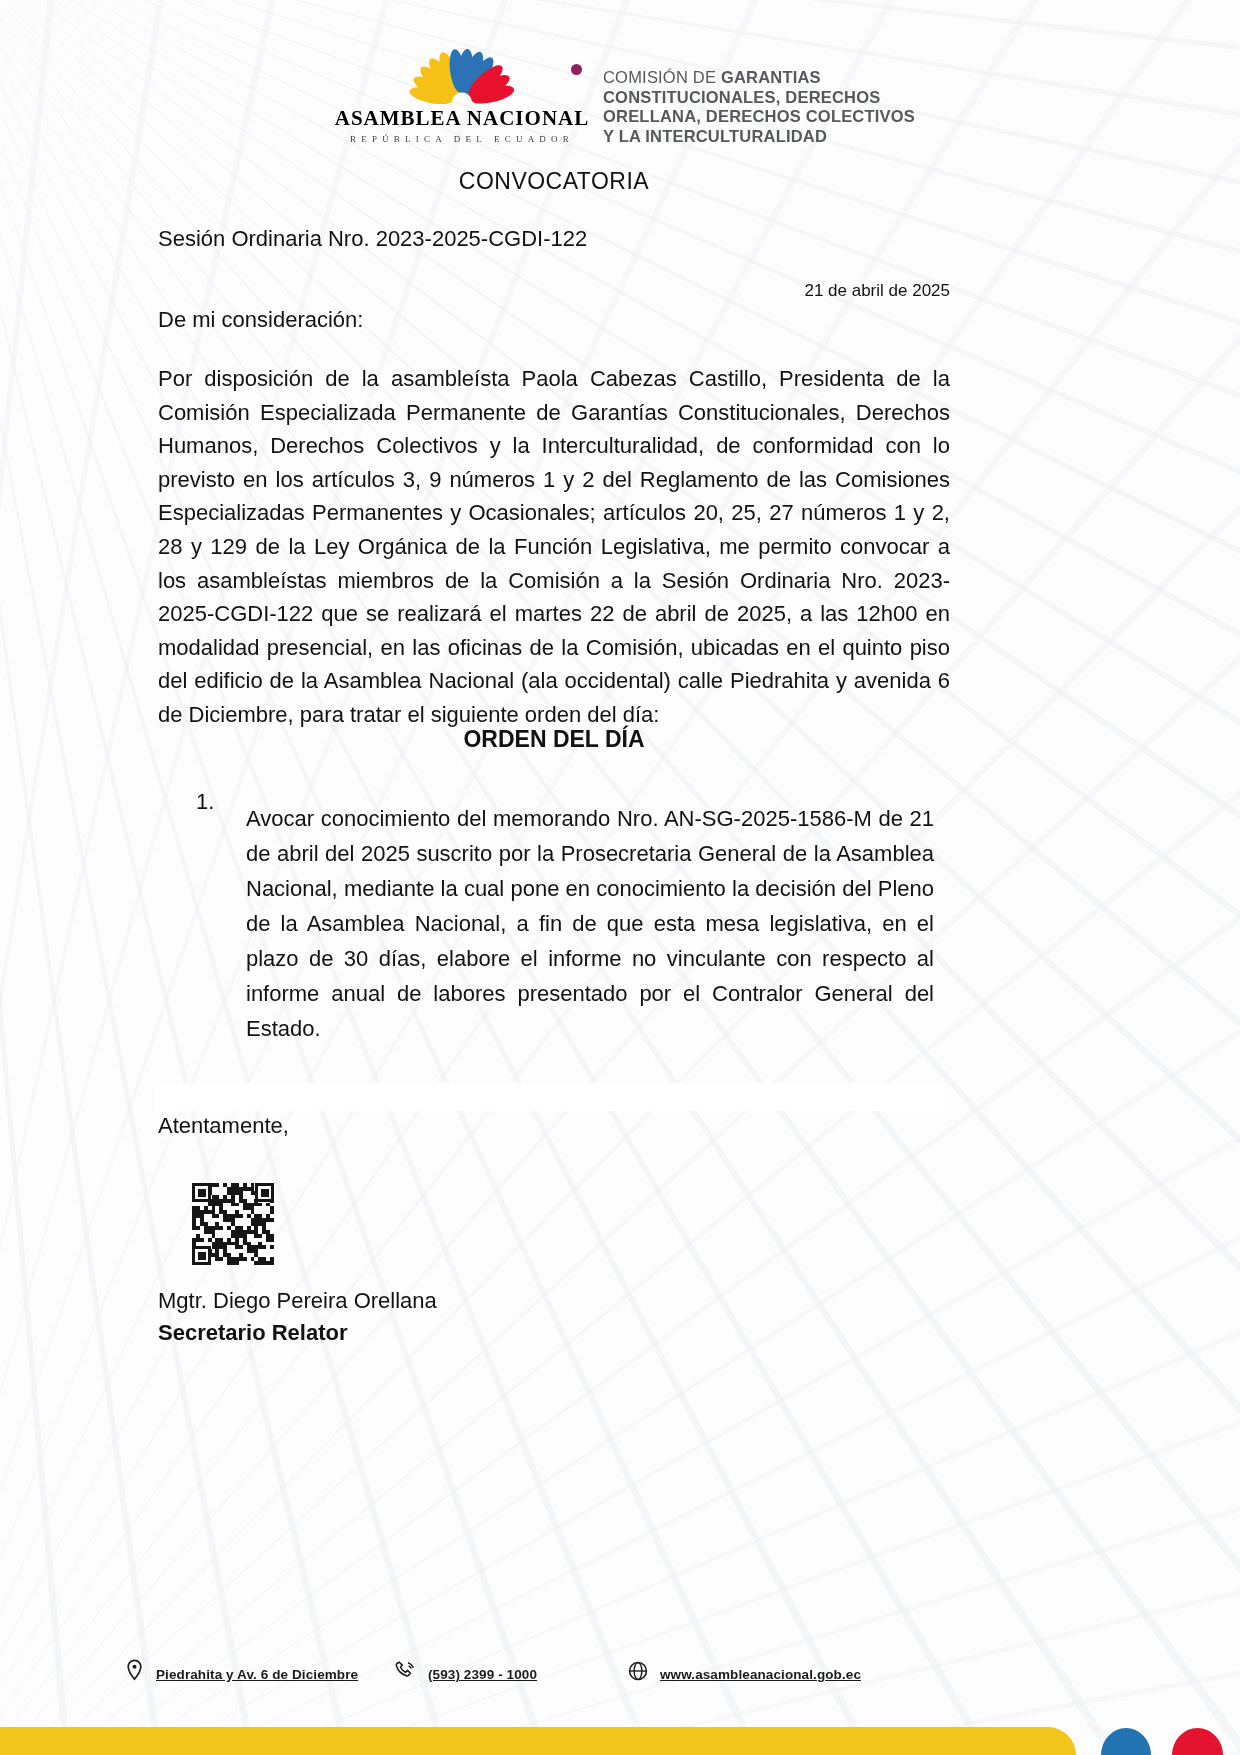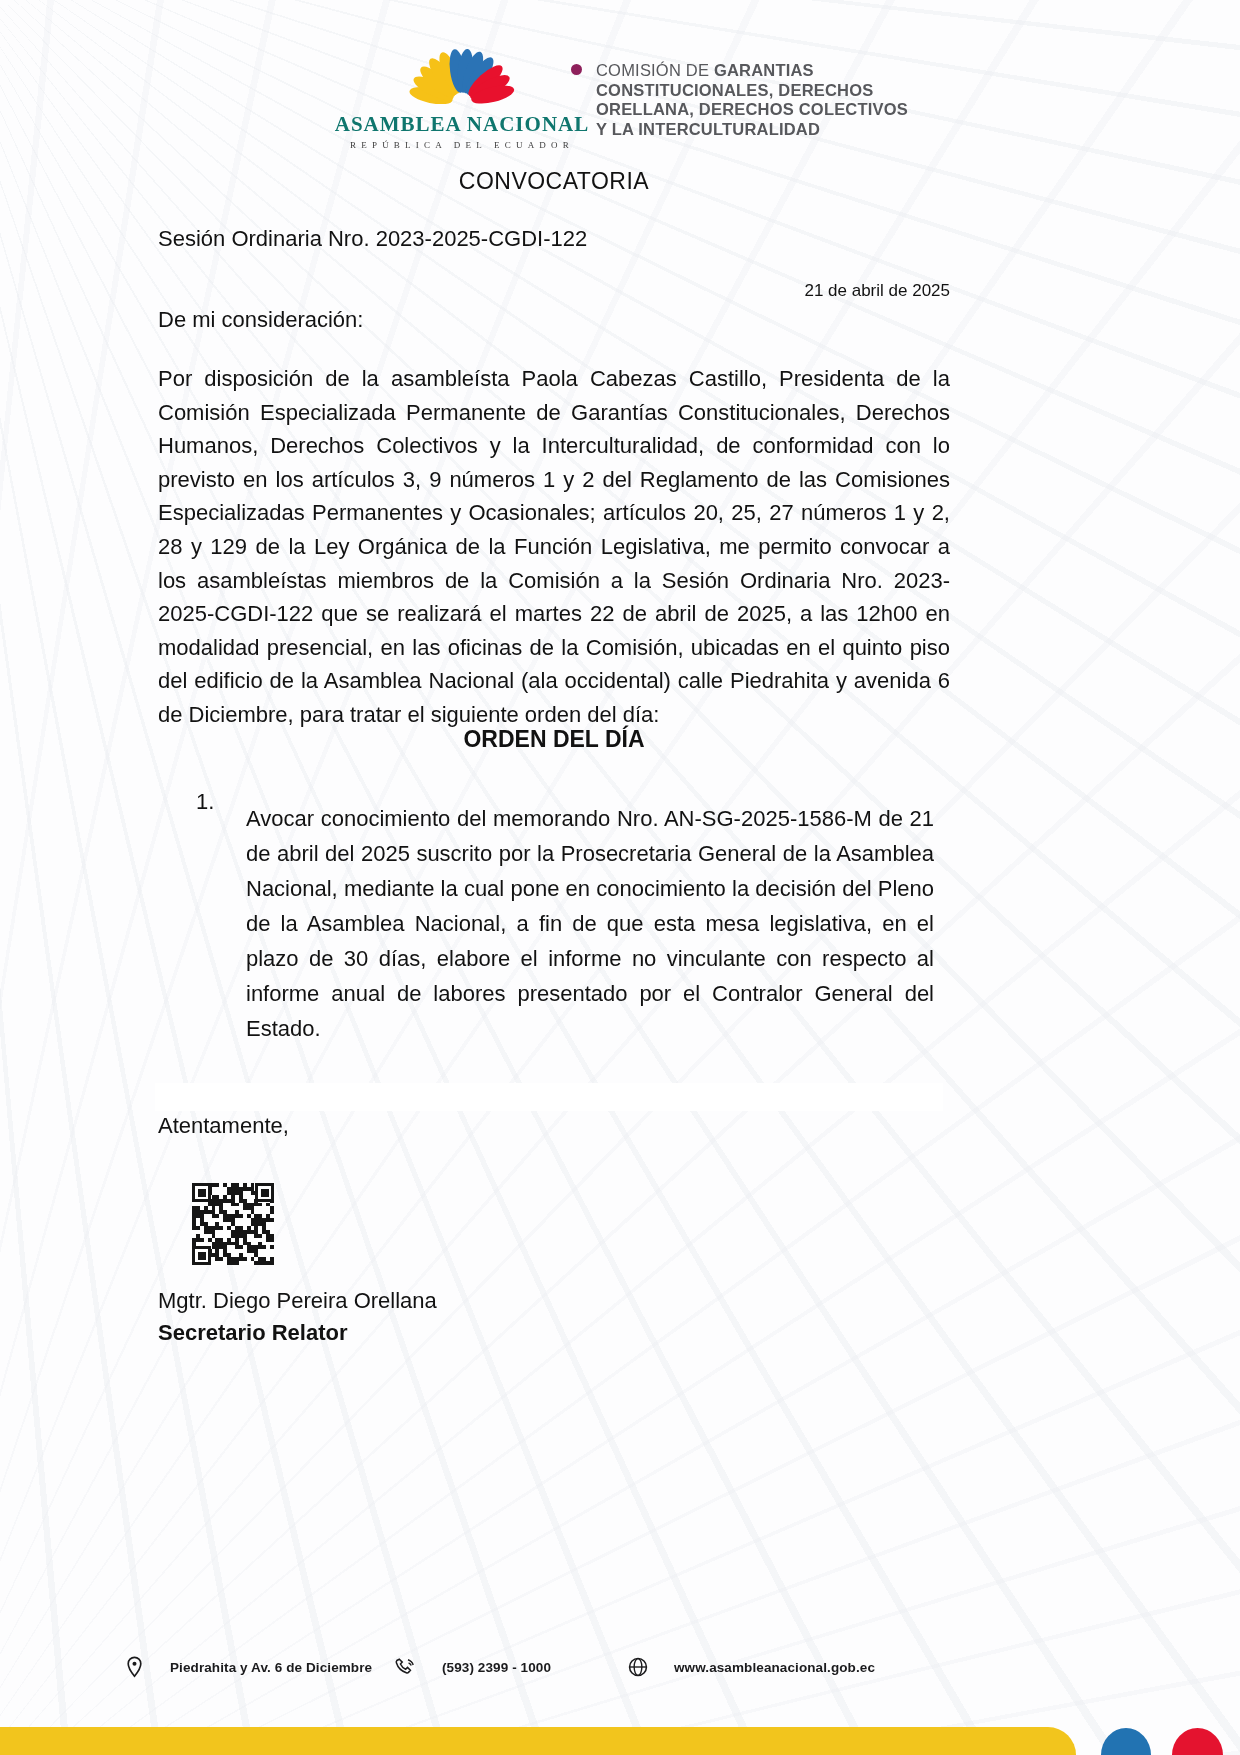--- a/index.html
+++ b/index.html
@@ -13,30 +13,30 @@
     background:
       repeating-conic-gradient(from 32deg at -8% -6%, rgba(222,225,232,.50) 0deg .22deg, transparent .22deg 2.8deg),
       repeating-conic-gradient(from -55deg at -12% 110%, rgba(226,228,234,.38) 0deg .2deg, transparent .2deg 3.2deg);
     opacity:.55;
   }
   
   .logo{position:absolute;left:330px;top:46px;width:264px;text-align:center}
   .fan{display:block;margin:0 auto;width:106px;height:58px}
   .logo-title{
     font-family:"Liberation Serif",serif;font-weight:600;
-    font-size:21px;letter-spacing:1px;color:#0f766e;margin-top:8px;white-space:nowrap;
+    font-size:21px;letter-spacing:1px;color:#000000;margin-top:2px;white-space:nowrap;
   }
   .logo-subtitle{
     font-family:"Liberation Serif",serif;font-size:9px;letter-spacing:5.2px;
     color:#3c3c3c;margin-top:3px;white-space:nowrap;
   }
   .commission{position:absolute;left:571px;top:60px;display:flex;gap:13px}
   .dot{flex:none;width:11px;height:11px;border-radius:50%;background:#8E205B;margin-top:4px}
   .commission-text{
-    margin:1px;width:320px;font-size:16.5px;line-height:19.5px;
+    margin:8px;width:320px;font-size:16.5px;line-height:19.5px;
     color:#57585C;letter-spacing:.2px;
   }
   .comm-light{font-weight:400}
   .commission-text strong{font-weight:700}
   
   .doc-title{position:absolute;left:158px;top:168px;width:792px;text-align:center;font-size:23px;letter-spacing:.5px}
   .session{position:absolute;left:158px;top:226px;width:792px;text-align:left;font-size:22px}
   .date{position:absolute;left:158px;top:281px;width:792px;text-align:right;font-size:17px}
   .salutation{position:absolute;left:158px;top:307px;font-size:22px}
   .body-par{
@@ -59,22 +59,22 @@
   .qr-finder{position:absolute;width:19px;height:19px;border:3.5px solid #161616;background:#fff;box-sizing:border-box}
   .qr-finder::after{content:"";position:absolute;inset:2.5px;background:#161616}
   .qr-finder.tl{top:0;left:0}.qr-finder.tr{top:0;right:0}.qr-finder.bl{bottom:0;left:0}
   .stamp-text{margin-left:7px;padding-top:19px;color:#161616}
   .stamp-label{font-family:"Liberation Mono",monospace;font-size:9.5px;font-weight:700;letter-spacing:-.3px;white-space:nowrap}
   .stamp-name{font-family:"Liberation Mono",monospace;font-size:15px;line-height:17px;white-space:nowrap}
   .sig-name{position:absolute;left:158px;top:1288px;font-size:22px}
   .sig-role{position:absolute;left:158px;top:1320px;font-size:22px;font-weight:700}
   
   .footer-item{
-    position:absolute;top:1652px;height:30px;display:flex;align-items:center;gap:25px;
-    font-size:13.5px;font-weight:700;letter-spacing:.1px;color:#1b1b1d;white-space:nowrap;
+    position:absolute;top:1652px;height:30px;display:flex;align-items:flex-end;gap:11px;
+    font-size:13.5px;font-weight:700;letter-spacing:.1px;color:#1b1b1d;white-space:nowrap;text-decoration:underline;
   }
   .footer-item svg{flex:none}
   #f-addr{left:124px}
   #f-phone{left:394px}
   #f-web{left:627px}
   .bar-yellow{position:absolute;left:0;bottom:0;width:1076px;height:28px;background:#F2C51D;border-top-right-radius:28px}
   .dome{position:absolute;bottom:0;height:27px;border-radius:50% 50% 0 0/100% 100% 0 0}
   .dome.blue{left:1101px;width:50px;background:#2273B2}
   .dome.red{left:1172px;width:51px;background:#E4132F}
 </style>

